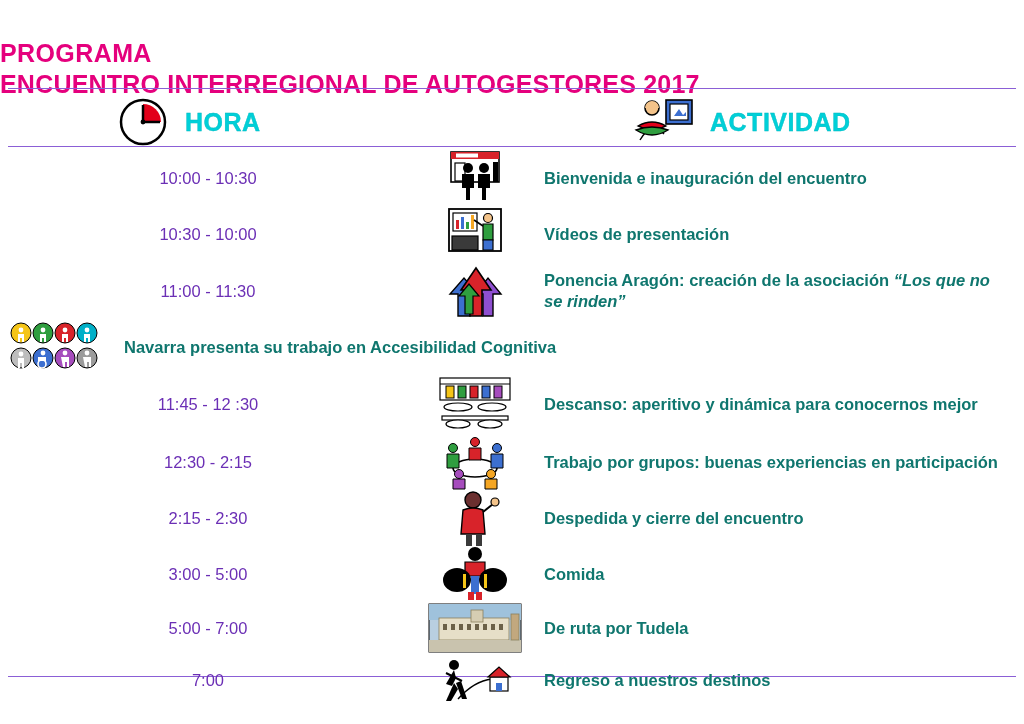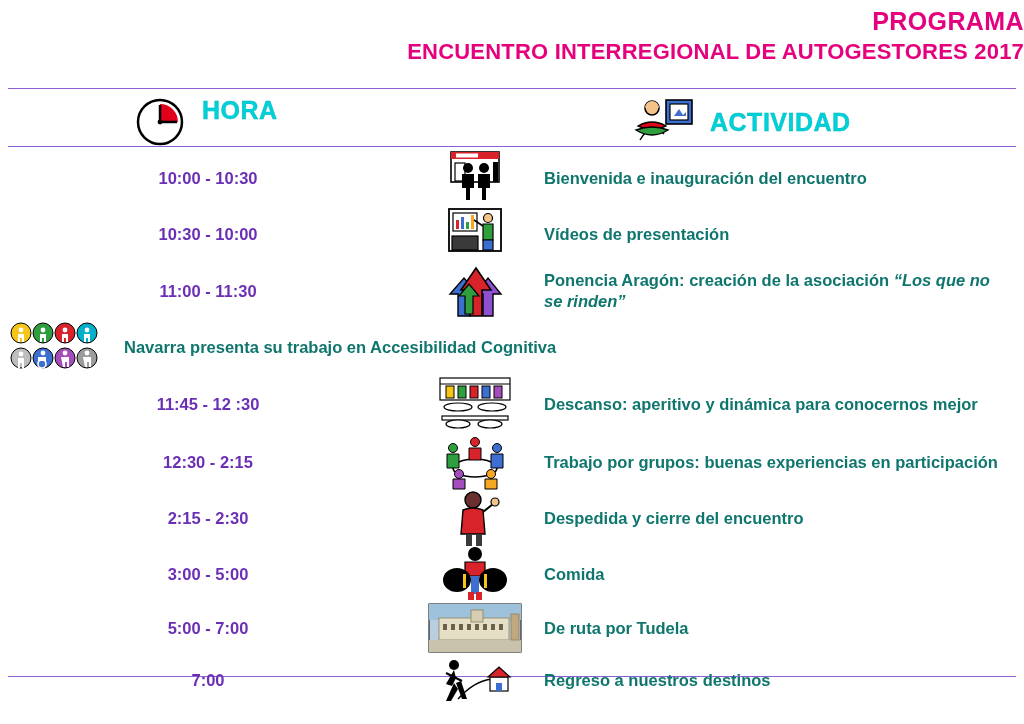--- a/index.html
+++ b/index.html
@@ -17,34 +17,34 @@
   }
   .page {
     width: 1024px;
     height: 724px;
     position: relative;
     padding: 0;
   }
 
   
   .title-block {
-    text-align: right;
-    padding-top: 6px;
+    text-align: left;
+    padding-top: 38px;
   }
   .title-line1 {
     color: #e5007d;
     font-weight: bold;
     font-size: 25px;
     letter-spacing: 0.4px;
     line-height: 30px;
   }
   .title-line2 {
     color: #e5007d;
     font-weight: bold;
-    font-size: 22px;
+    font-size: 25px;
     letter-spacing: 0.2px;
     line-height: 32px;
   }
 
   
   .rule {
     position: absolute;
     left: 8px;
     right: 8px;
     height: 0;
@@ -57,23 +57,24 @@
   
   .header-row {
     position: absolute;
     top: 92px;
     left: 0;
     width: 1024px;
     height: 54px;
   }
   .hdr-hora {
     position: absolute;
-    left: 132px;
+    left: 115px;
     top: 4px;
     display: flex;
+    align-items: center;
     gap: 14px;
   }
   .hdr-act {
     position: absolute;
     left: 628px;
     top: 4px;
     display: flex;
     align-items: center;
     gap: 12px;
   }
@@ -95,21 +96,21 @@
   .row {
     display: flex;
     align-items: center;
     width: 1024px;
     min-height: 52px;
   }
   .cell-time {
     width: 420px;
     text-align: center;
     color: #6b2fb5;
-    font-weight: bold;
+    font-weight: normal;
     font-size: 16.5px;
     padding-right: 4px;
   }
   .cell-icon {
     width: 110px;
     display: flex;
     align-items: center;
     justify-content: center;
   }
   .cell-act {

